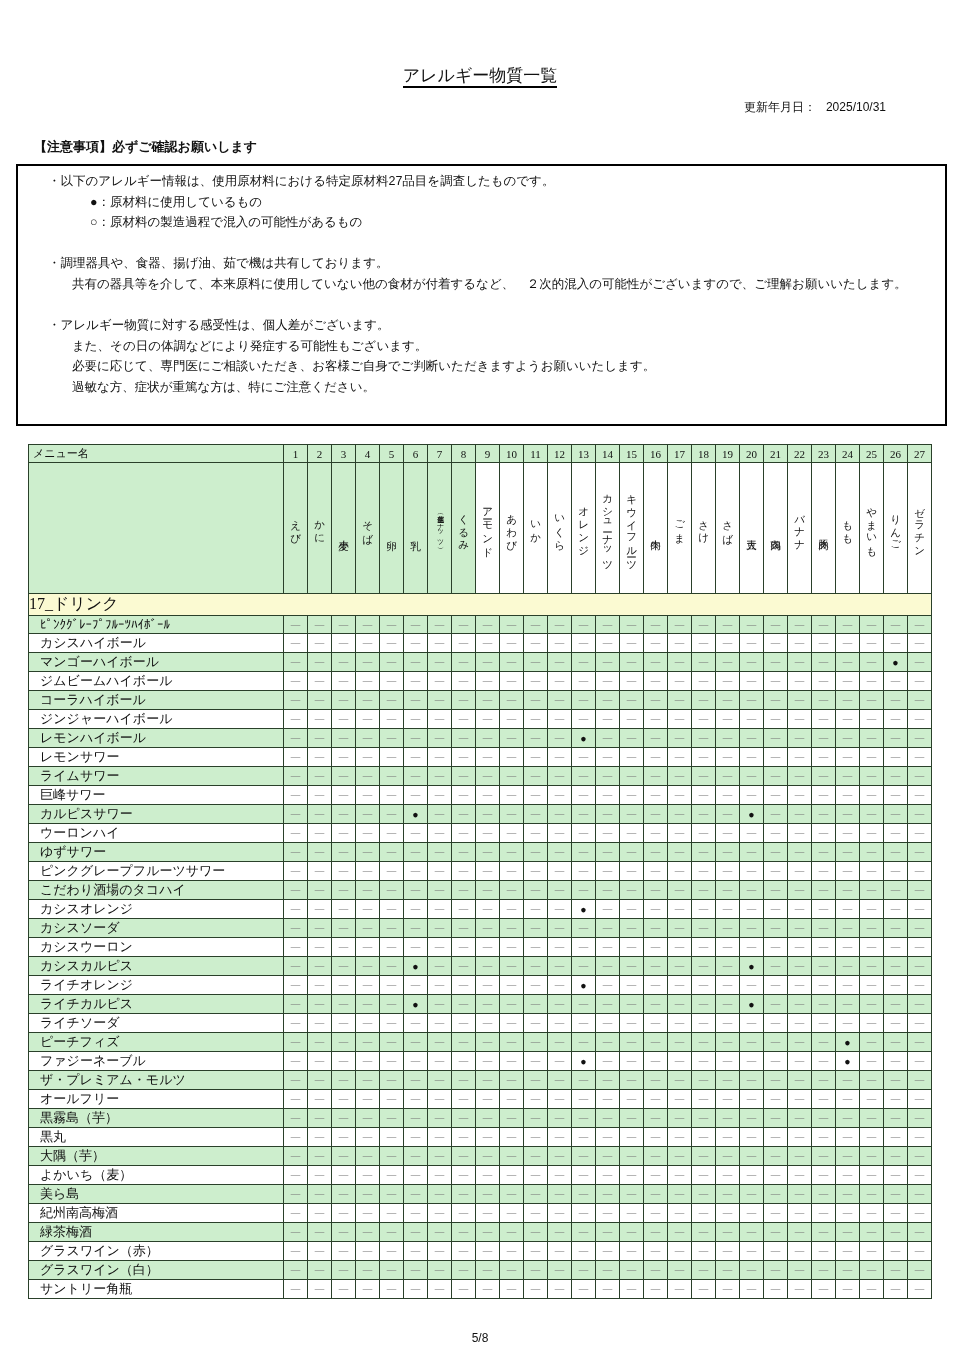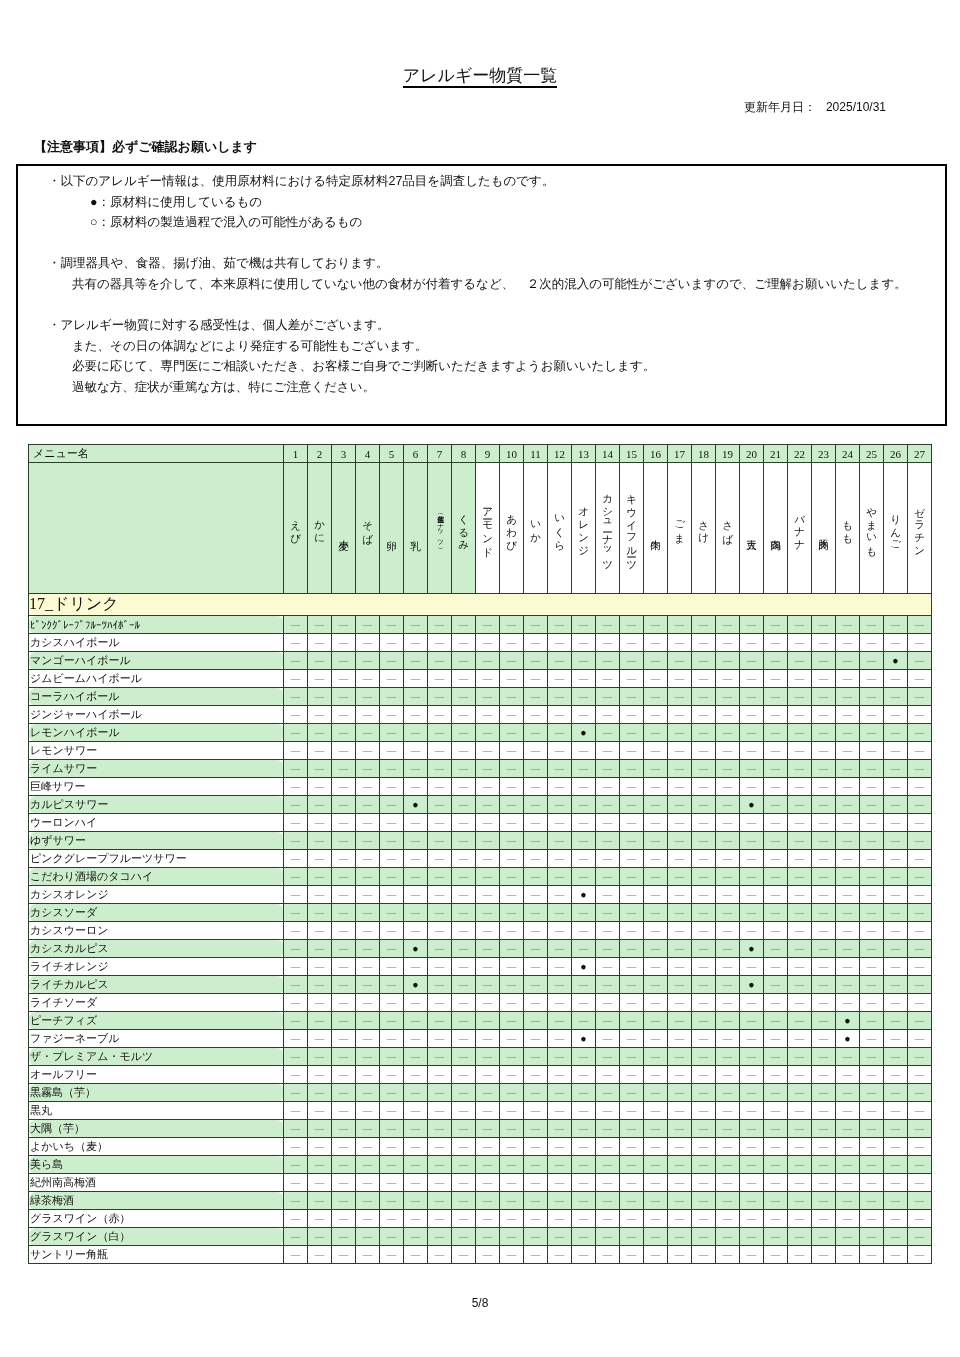--- a/index.html
+++ b/index.html
@@ -39,21 +39,21 @@
   .name-row th.rec{background:#ffffff;}
   .vname{
     writing-mode:vertical-rl;text-orientation:upright;
     display:inline-block;font-size:10.5px;line-height:1.05;letter-spacing:1px;
   }
   .vname.small{font-size:7px;letter-spacing:0;}
   tbody td{height:17px;}
   .section-row td{background:var(--section-bg);font-size:16px;text-align:left;}
   tr.g td{background:var(--green);}
   tr.w td{background:#ffffff;}
-  td.name{text-align:left;padding-left:1px;font-size:11px;white-space:nowrap;border-radius:7px;}
+  td.name{text-align:left;padding-left:11px;font-size:13px;white-space:nowrap;}
   td.mark{text-align:center;font-size:9.5px;color:var(--dash);}
   td.mark.dot{font-size:10.5px;color:var(--dot);}
   .page-number{text-align:center;margin-top:32px;font-size:12px;}
 </style>
 </head>
 <body>
 
 <div class="title"><span>アレルギー物質一覧</span></div>
 
 <div class="date-line"><span class="lbl">更新年月日：</span><span>2025/10/31</span></div>

